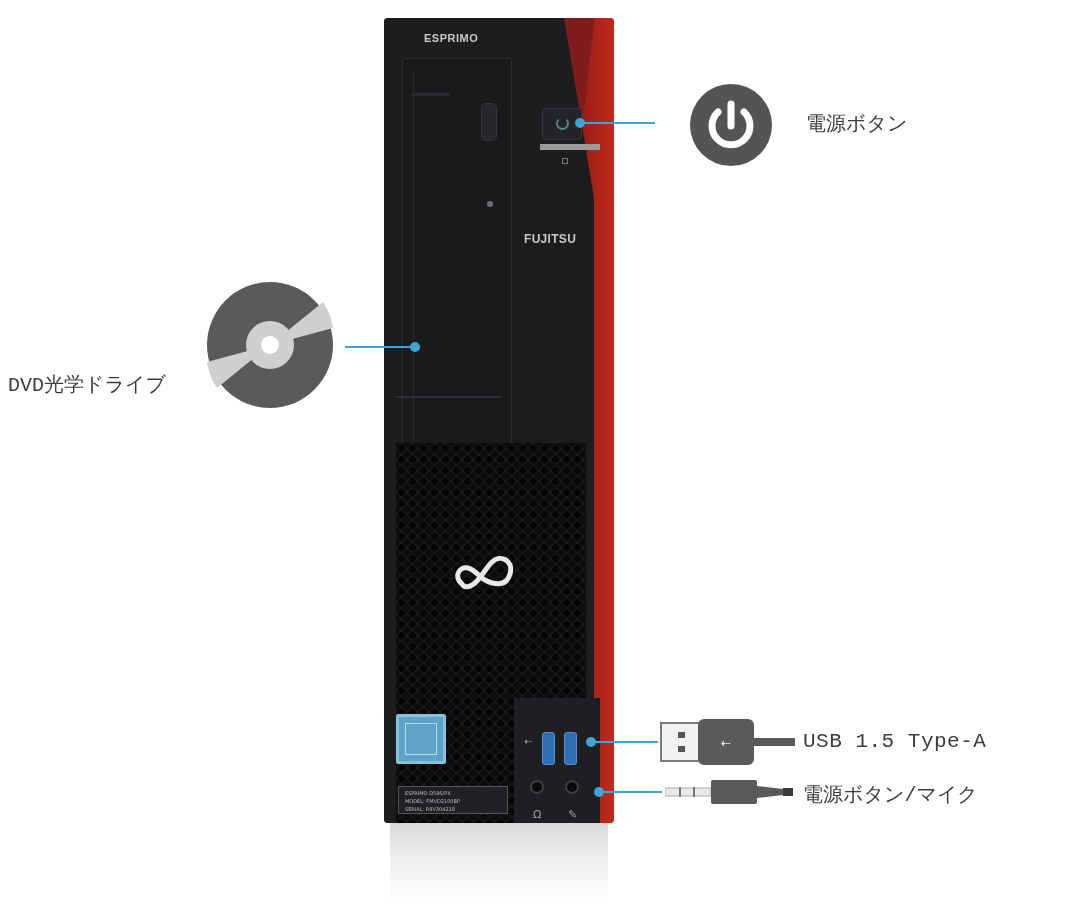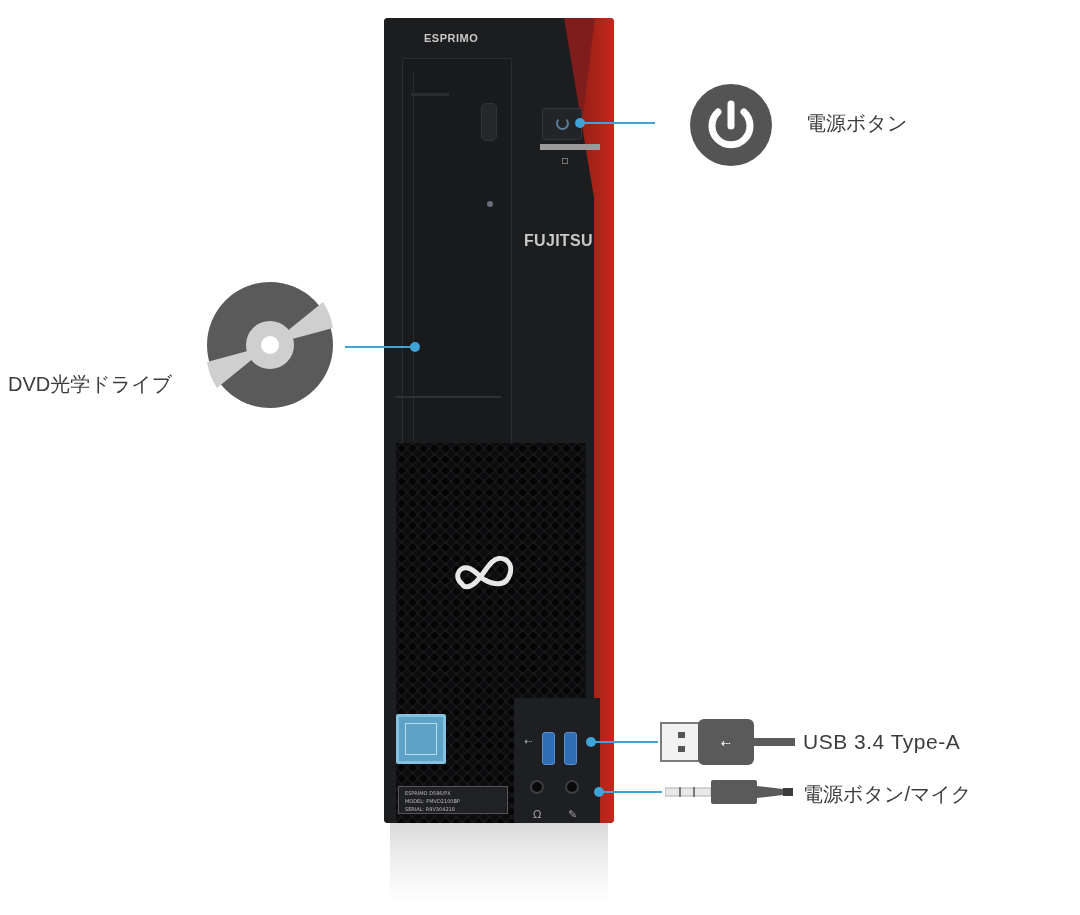--- a/index.html
+++ b/index.html
@@ -57,21 +57,21 @@
       position: absolute; left: 13px; top: 8px; width: 13px; height: 13px;
       border: 2px solid #5a7f96; border-radius: 50%; border-top-color: transparent;
     }
     .power-strip {
       position: absolute; left: 156px; top: 126px; width: 60px; height: 6px; background: #9a9a9a;
     }
     .hdd-led {
       position: absolute; left: 178px; top: 140px; width: 6px; height: 6px; border: 1px solid #777;
     }
     .brand-fujitsu {
-      position: absolute; left: 140px; top: 214px; color: #c8c8c8; font-size: 16px; font-weight: bold;
+      position: absolute; left: 140px; top: 214px; color: #c8c8c8; font-size: 12px; font-weight: bold;
       font-family: "Liberation Sans", sans-serif; letter-spacing: 0.3px;
     }
     .mesh {
       position: absolute; left: 12px; top: 425px; width: 190px; height: 380px;
       background-color: #151618;
       background-image: radial-gradient(circle, #050506 3.2px, transparent 3.6px);
       background-size: 11px 11px;
     }
     .mesh-alt {
       position: absolute; left: 12px; top: 425px; width: 190px; height: 380px;
@@ -114,21 +114,21 @@
     
     .callout-line { position: absolute; height: 2px; background: #3fa3d6; }
     .callout-dot { position: absolute; width: 10px; height: 10px; border-radius: 50%; background: #3fa3d6; }
 
     .power-icon {
       position: absolute; left: 690px; top: 84px; width: 82px; height: 82px; border-radius: 50%;
       background: #545454;
     }
     .label {
       position: absolute; font-size: 20px; color: #3c3c3c; white-space: nowrap;
-      font-family: Liberation Sans, sans-serif;
+      font-family: Liberation Mono, monospace;
     }
     .label-en { font-size: 21px; letter-spacing: 0.5px; }
 
     .dvd-icon { position: absolute; left: 205px; top: 280px; width: 130px; height: 130px; }
 
     .usb-plug { position: absolute; left: 660px; top: 717px; width: 135px; height: 50px; }
     .audio-plug { position: absolute; left: 665px; top: 780px; width: 130px; height: 24px; }
   </style>
 </head>
 <body>
@@ -209,21 +209,21 @@
 <div class="callout-dot" style="left:586px; top:737px;"></div>
 <div class="callout-line" style="left:592px; top:741px; width:66px;"></div>
 <svg class="usb-plug" viewBox="0 0 135 50">
   <rect x="1" y="6" width="38" height="38" fill="#f2f2f2" stroke="#7a7a7a" stroke-width="2"></rect>
   <rect x="18" y="15" width="7" height="6" fill="#555"></rect>
   <rect x="18" y="29" width="7" height="6" fill="#555"></rect>
   <rect x="38" y="2" width="56" height="46" rx="6" fill="#5a5a5a"></rect>
   <text x="66" y="30" fill="#ffffff" font-size="12" text-anchor="middle" font-family="DejaVu Sans, sans-serif">⇠</text>
   <rect x="94" y="21" width="41" height="8" fill="#5a5a5a"></rect>
 </svg>
-<div class="label label-en" style="left:803px; top:730px;">USB 3.4 Type-A</div>
+<div class="label label-en" style="left:803px; top:730px;">USB 1.5 Type-A</div>
 
 <div class="callout-dot" style="left:594px; top:787px;"></div>
 <div class="callout-line" style="left:600px; top:791px; width:62px;"></div>
 <svg class="audio-plug" viewBox="0 0 130 24">
   <rect x="0" y="8" width="46" height="8" fill="#e8e8e8" stroke="#b0b0b0" stroke-width="1"></rect>
   <rect x="14" y="7" width="2" height="10" fill="#777"></rect>
   <rect x="28" y="7" width="2" height="10" fill="#777"></rect>
   <rect x="46" y="0" width="46" height="24" rx="2" fill="#5a5a5a"></rect>
   <polygon points="92,6 118,9 118,15 92,18" fill="#5a5a5a"></polygon>
   <rect x="118" y="8" width="10" height="8" fill="#3c3c3c"></rect>

